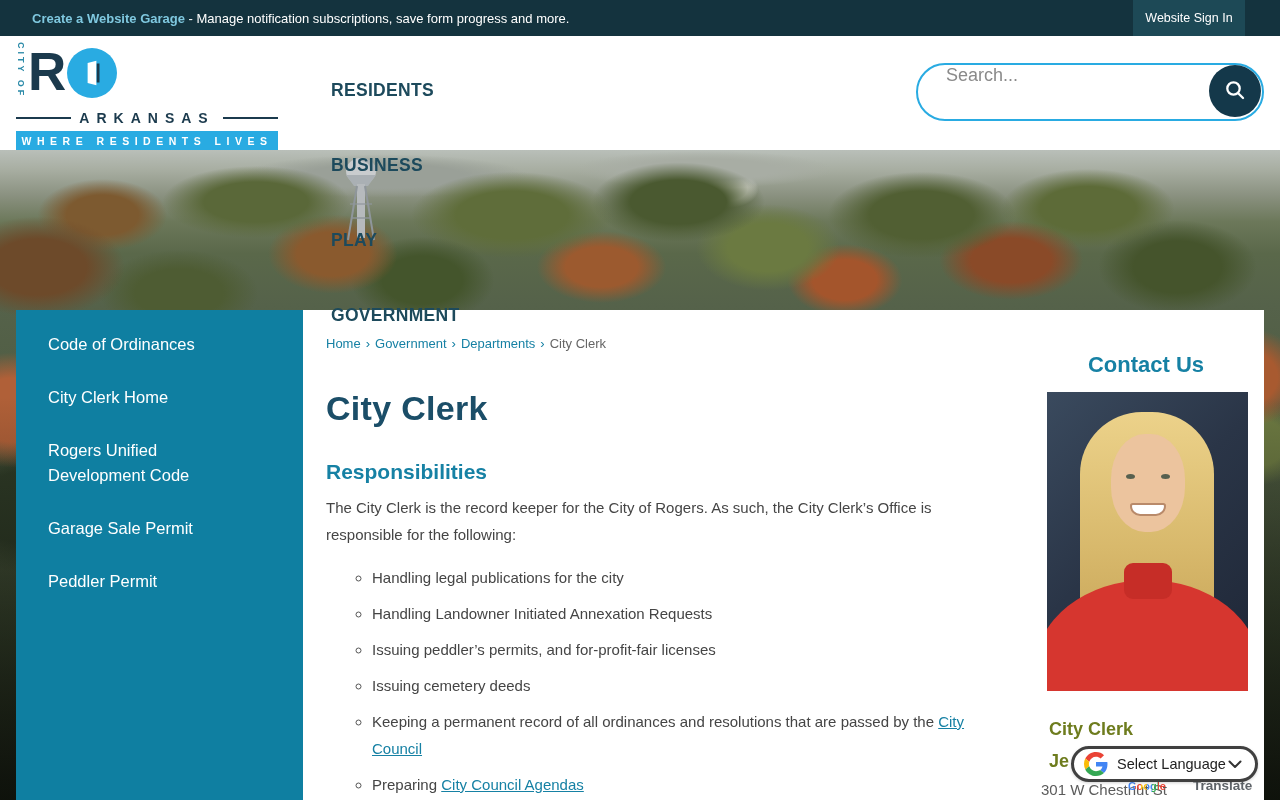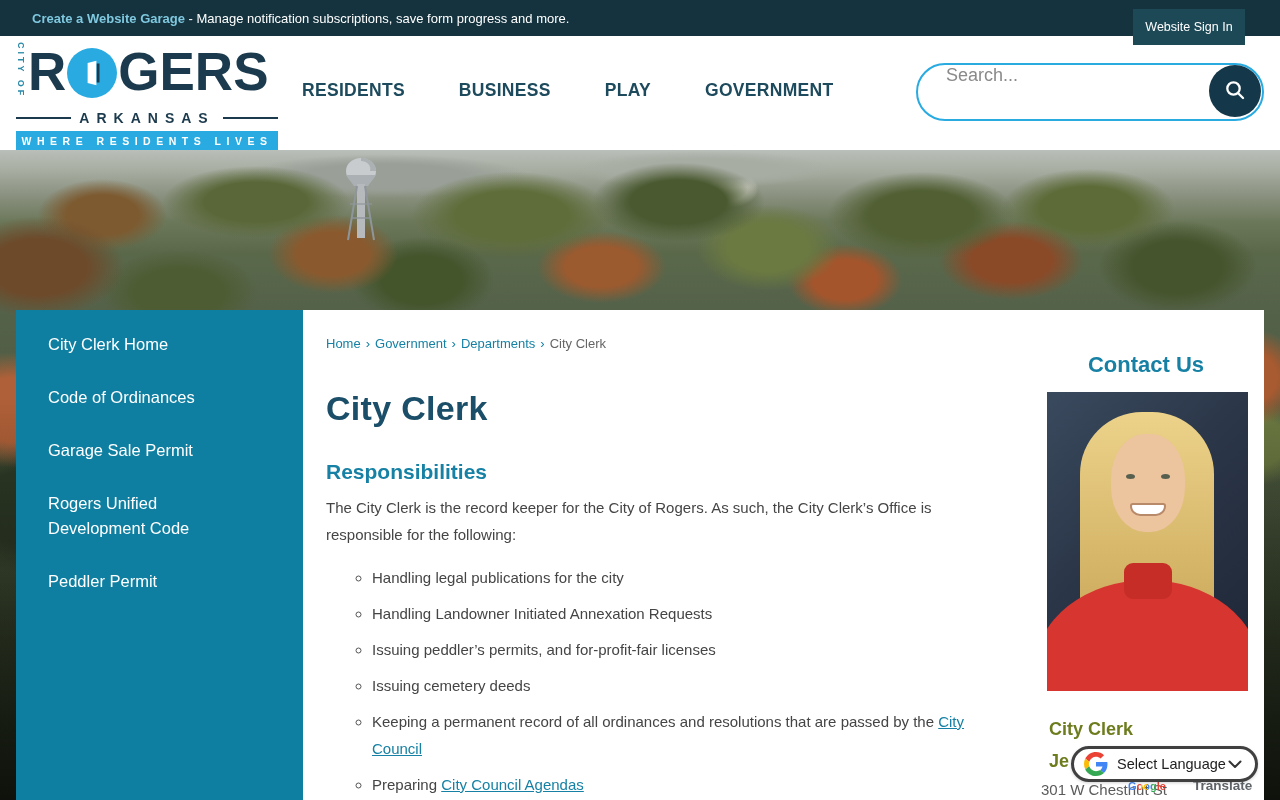--- a/index.html
+++ b/index.html
@@ -11,40 +11,40 @@
   html,body{width:1280px;height:800px;}
   body{position:relative;overflow:hidden;background:#fff;
        font-family:"Liberation Sans",sans-serif;color:var(--text);}
   a{text-decoration:none;cursor:pointer;}
 
   
   .topbar{position:absolute;left:0;top:0;width:1280px;height:36px;background:var(--topbar);
           z-index:6;display:flex;align-items:center;font-size:13px;color:#fff;}
   .topbar-left{margin-left:32px;}
   .account-link{color:#7FC8DF;font-weight:bold;}
-  .signin{position:absolute;right:35px;top:9px;width:112px;height:36px;background:var(--signin);
+  .signin{position:absolute;right:35px;top:0;width:112px;height:36px;background:var(--signin);
           display:flex;align-items:center;justify-content:center;font-size:12.5px;color:#fff;cursor:pointer;}
 
   
   .header{position:absolute;left:0;top:36px;width:1280px;height:114px;background:#fff;z-index:5;}
   .logo{position:absolute;left:16px;top:2px;width:262px;cursor:pointer;}
   .logo-top{display:flex;align-items:flex-start;}
   .cityof{writing-mode:vertical-rl;font-size:9px;font-weight:bold;letter-spacing:3px;
           color:#2B8AA8;height:66px;margin:4px 2px 0 0;}
   .rogers-row{display:flex;align-items:center;font-size:53px;font-weight:bold;color:var(--brand-navy);
               letter-spacing:0px;line-height:68px;}
   .door-circle{width:50px;height:50px;border-radius:50%;background:var(--brand-blue);
                display:inline-flex;align-items:center;justify-content:center;margin:2px 1px 0 1px;}
   .arkansas-row{display:flex;align-items:center;gap:8px;margin-top:2px;}
   .arkansas-row .line{flex:1;height:2px;background:var(--brand-navy);}
   .arkansas{font-size:14px;font-weight:bold;letter-spacing:7px;color:var(--brand-navy);}
   .tagline-bar{margin-top:5px;height:19px;background:var(--brand-blue);color:#fff;
                display:flex;align-items:center;justify-content:center;
                font-size:10.5px;font-weight:bold;letter-spacing:5.5px;}
-  .mainnav{position:absolute;left:302px;top:44px;display:flex;gap:54px;}
+  .mainnav{position:absolute;left:331px;top:44px;display:flex;gap:54px;flex-direction:column;}
   .mainnav a{font-size:17.5px;font-weight:bold;color:var(--nav);letter-spacing:.3px;}
   .search{position:absolute;right:16px;top:27px;width:348px;height:58px;border:2px solid var(--brand-blue);
           border-radius:29px;background:#fff;display:flex;align-items:flex-start;}
   .search input{flex:1;border:none;outline:none;font-size:18px;color:#333;margin-left:28px;
                 font-family:"Liberation Sans",sans-serif;background:transparent;}
   .search input::placeholder{color:#8a8a8a;}
   .search-btn{width:52px;height:52px;border-radius:50%;border:none;background:#14384A;cursor:pointer;
               margin-right:1px;display:flex;align-items:center;justify-content:center;flex:0 0 52px;}
 
   
@@ -152,21 +152,20 @@
     <div class="logo-top">
       <span class="cityof">CITY OF</span>
       <span class="rogers-row">
         <span>R</span>
         <span class="door-circle">
           <svg width="30" height="30" viewBox="0 0 24 24">
             <path d="M8.5 4 L15.5 2.2 L15.5 21.8 L8.5 20 Z" fill="#ffffff"></path>
             <rect x="15.8" y="4.4" width="2.2" height="15.2" fill="#1B3A4D"></rect>
           </svg>
         </span>
-        <span>GERS</span>
       </span>
     </div>
     <div class="arkansas-row">
       <span class="line"></span>
       <span class="arkansas">ARKANSAS</span>
       <span class="line"></span>
     </div>
     <div class="tagline-bar">WHERE RESIDENTS LIVES</div>
   </div>
 
@@ -200,30 +199,30 @@
     <line x1="36" y1="84" x2="27" y2="30" stroke="#8f969b" stroke-width="2"></line>
     <line x1="13" y1="62" x2="33" y2="62" stroke="#8f969b" stroke-width="1.4"></line>
     <line x1="12" y1="48" x2="34" y2="48" stroke="#8f969b" stroke-width="1.2"></line>
   </svg>
 </div>
 
 <div class="content">
   <aside class="sidebar">
     <ul>
       <li>
+          <a>Code of Ordinances</a>
+        </li>
+      <li>
           <a>City Clerk Home</a>
         </li>
       <li>
-          <a>Code of Ordinances</a>
+          <a>Rogers Unified Development Code</a>
         </li>
       <li>
           <a>Garage Sale Permit</a>
-        </li>
-      <li>
-          <a>Rogers Unified Development Code</a>
         </li>
       <li>
           <a>Peddler Permit</a>
         </li>
     </ul>
   </aside>
 
   <main class="main">
     <div class="main-left">
       <nav class="breadcrumb">

